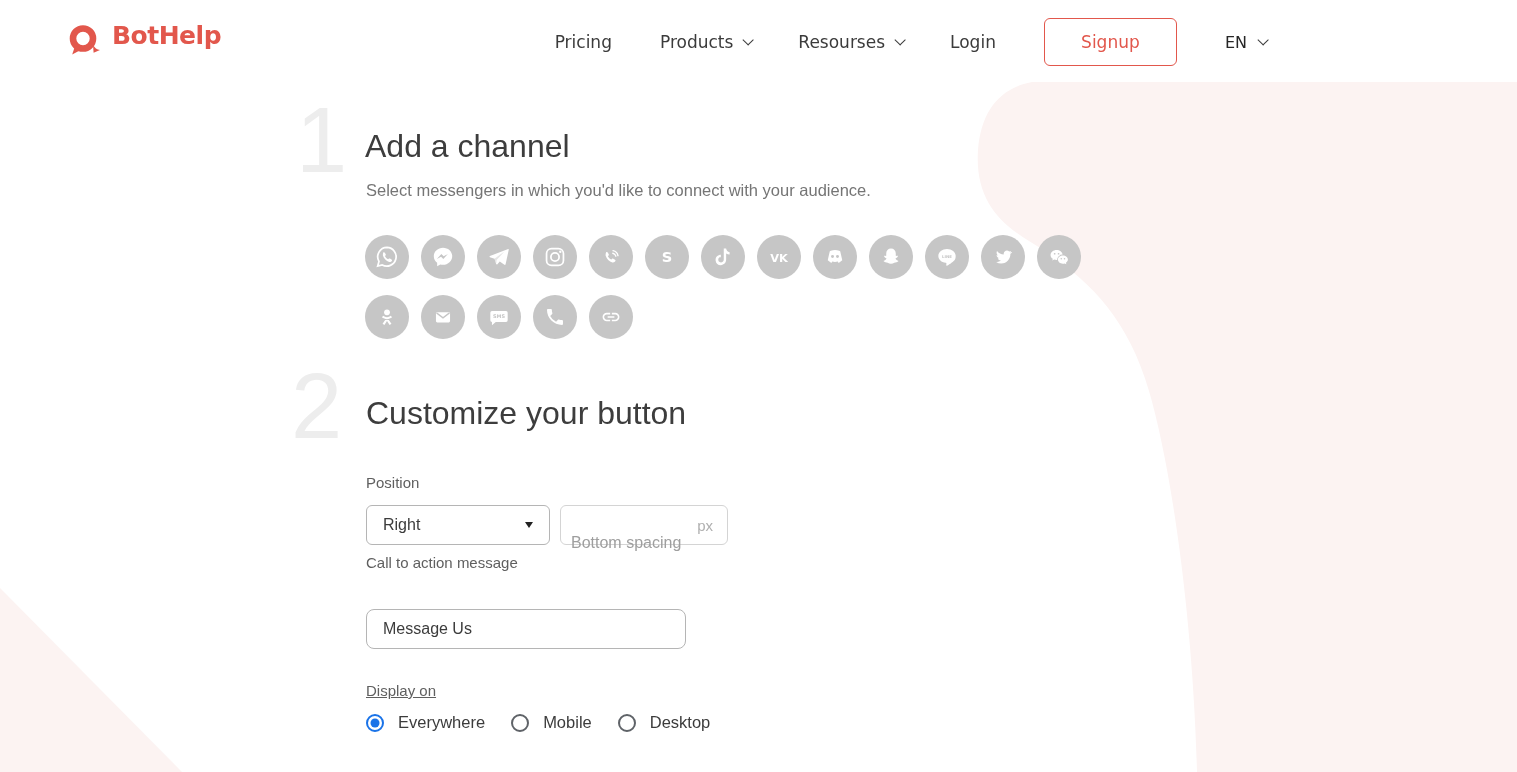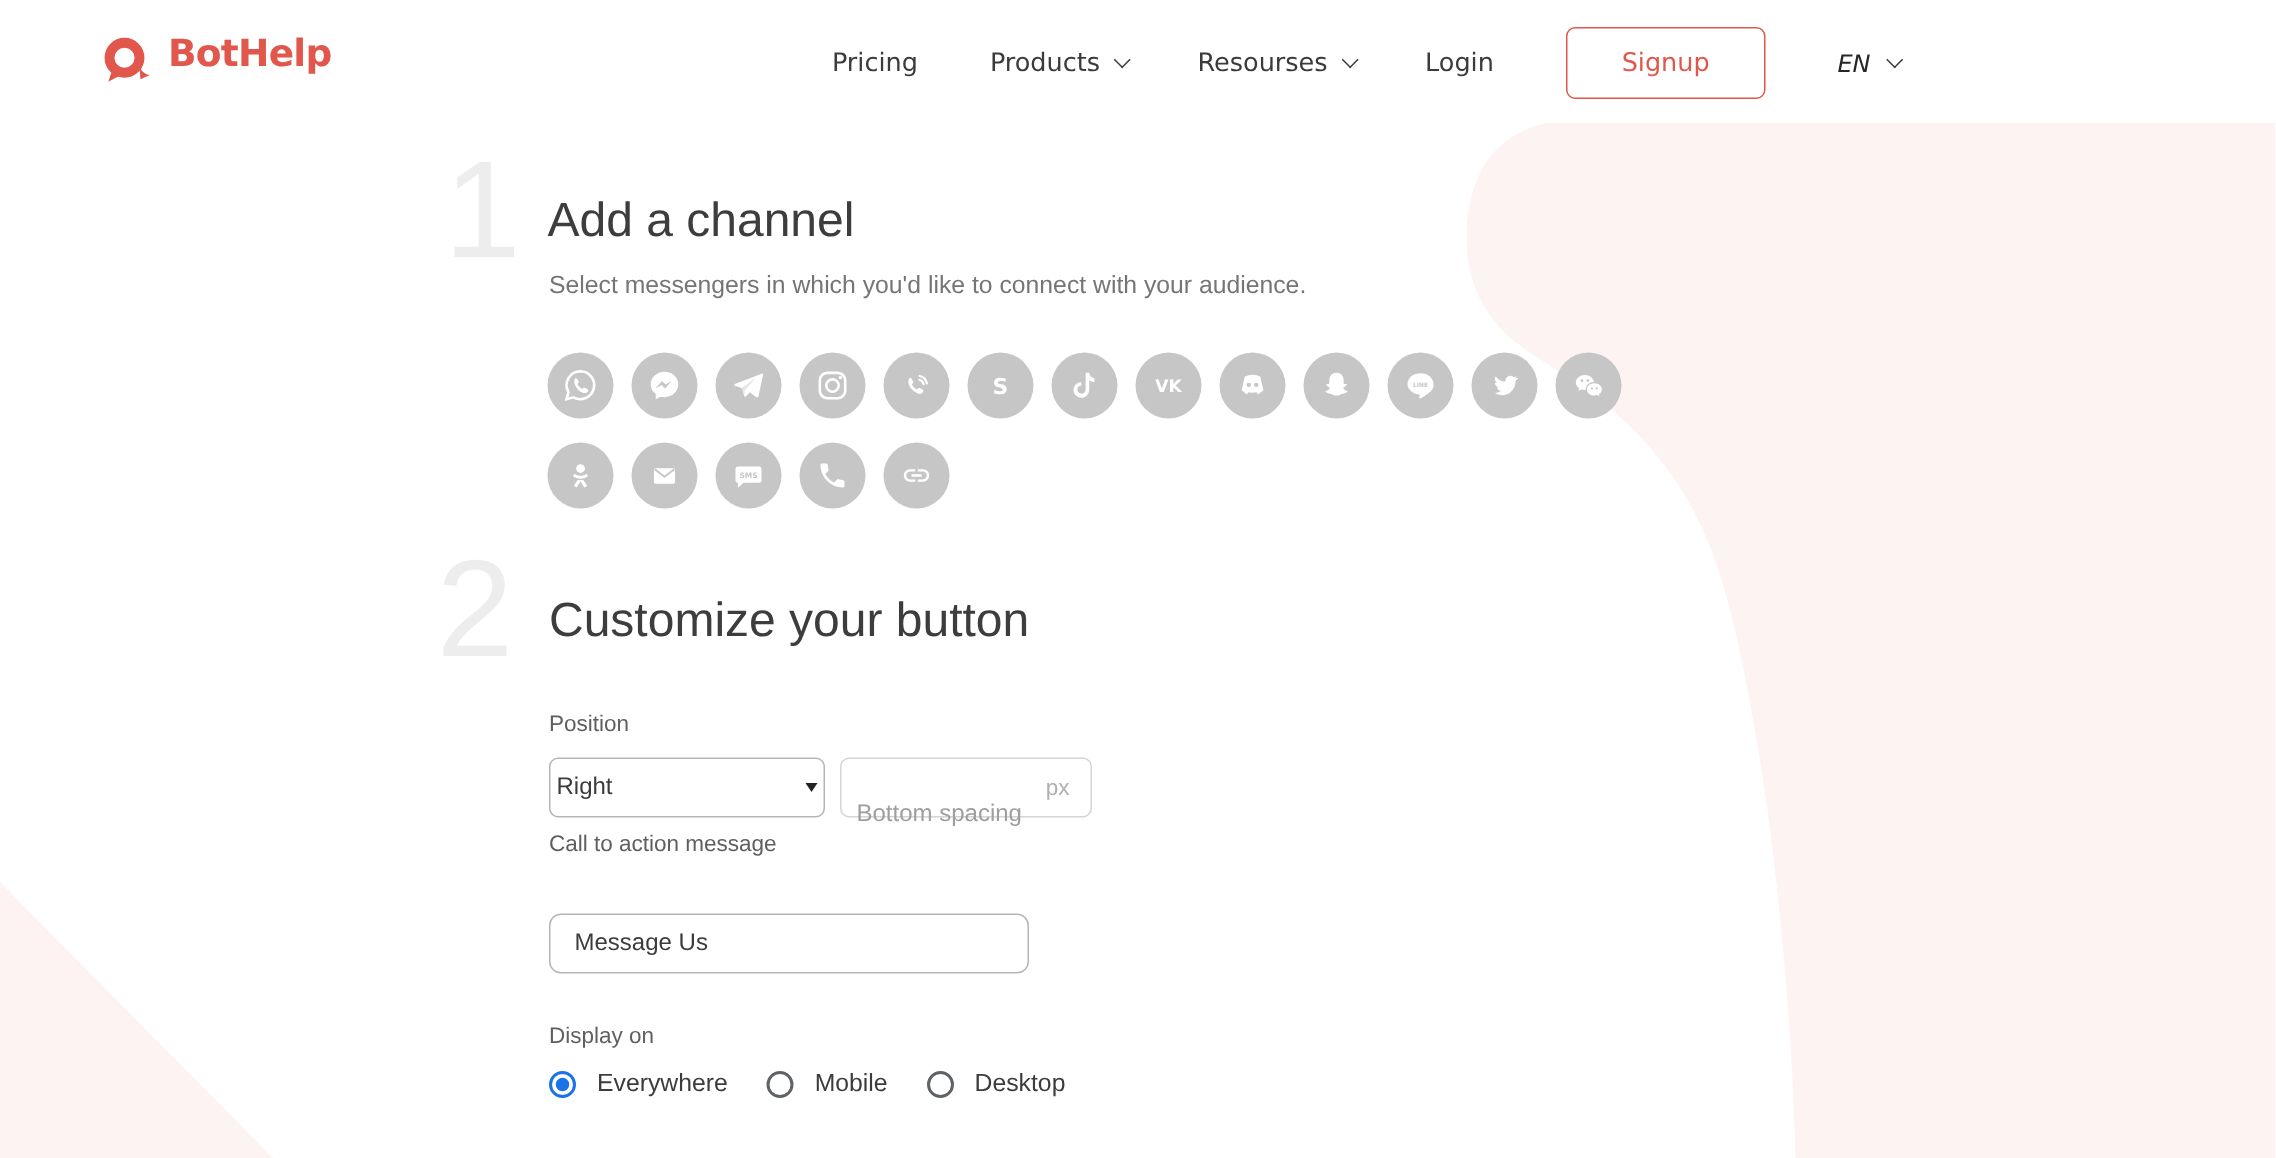--- a/index.html
+++ b/index.html
@@ -17,45 +17,45 @@
   .logo-text { font-family:"DejaVu Sans", sans-serif; font-weight:700; font-size:25px; letter-spacing:-0.5px; }
   .nav { display:flex; align-items:center; margin-left:auto; margin-right:252px; gap:48px; }
   .nav-link { font-family:"DejaVu Sans", sans-serif; font-size:17px; color:#3b3b3b; cursor:pointer;
               display:flex; align-items:center; gap:9px; white-space:nowrap; }
   .chev { width:8px; height:8px; border-right:1.8px solid #3b3b3b; border-bottom:1.8px solid #3b3b3b;
           transform:rotate(45deg) translateY(-3px); display:inline-block; }
   .signup-btn { width:133px; height:48px; border:1px solid; border-radius:6px; background:transparent;
                 font-family:"DejaVu Sans", sans-serif; font-size:17px; cursor:pointer;
                 display:flex; align-items:center; justify-content:center; }
   .lang { display:flex; align-items:center; gap:10px; font-family:"DejaVu Sans", sans-serif;
-          font-size:16px; color:#262626; cursor:pointer;font-style:italic; }
+          font-size:16px; color:#262626; cursor:pointer; }
   
   .main { position:absolute; inset:0; z-index:1; }
   .step-num { position:absolute; font-size:92px; line-height:1; color:#ededed;
               font-family:"Liberation Sans", sans-serif; }
   #step1-num { left:296px; top:94px; }
   #step2-num { left:291px; top:360px; }
   .h-title { position:absolute; font-size:32px; font-weight:400; color:#3d3d3d; }
   #title1 { left:365px; top:128px; }
   #title2 { left:366px; top:395px; }
   .subtitle { position:absolute; left:366px; top:181px; font-size:16.5px; color:#757575; }
   
   .channels { position:absolute; left:365px; top:235px; display:flex; flex-direction:column; gap:16px; }
   .icon-row { display:flex; gap:12px; }
   .channel { width:44px; height:44px; border-radius:50%; background:#c6c6c6; cursor:pointer;
              display:flex; align-items:center; justify-content:center; flex:0 0 auto; }
   .channel svg { width:26px; height:26px; display:block; }
   
   .field-label { position:absolute; font-size:15px; color:#5f5f5f; }
   #label-position { left:366px; top:474px; }
   #label-cta { left:366px; top:554px; }
-  #label-display { left:366px; top:682px; }
+  #label-display { left:366px; top:682px;text-decoration:underline; }
   .select-box { position:absolute; left:366px; top:505px; width:184px; height:40px;
                 border:1px solid #b5b5b5; border-radius:6px; background:#fff; cursor:pointer;
-                display:flex; align-items:center; padding:0 4px; font-size:16px; color:#3c3c3c; }
+                display:flex; align-items:center; padding:0 16px; font-size:16px; color:#3c3c3c; }
   .select-caret { margin-left:auto; width:0; height:0; border-left:4.5px solid transparent;
                   border-right:4.5px solid transparent; border-top:6px solid #222; }
   .spacing-box { position:absolute; left:560px; top:505px; width:168px; height:40px;
                  border:1px solid #d4d4d4; border-radius:6px; background:#fff;
                  display:flex; align-items:center; padding:0 14px 0 10px; }
   .spacing-box input { flex:1; min-width:0; border:none; outline:none; font-size:16px;
                        font-family:"Liberation Sans", sans-serif; color:#3c3c3c; background:transparent;margin-top:35px; }
   .spacing-box input::placeholder { color:#9e9e9e; }
   .unit { font-size:15px; color:#b0b0b0; margin-left:4px; }
   .cta-input { position:absolute; left:366px; top:609px; width:320px; height:40px;

